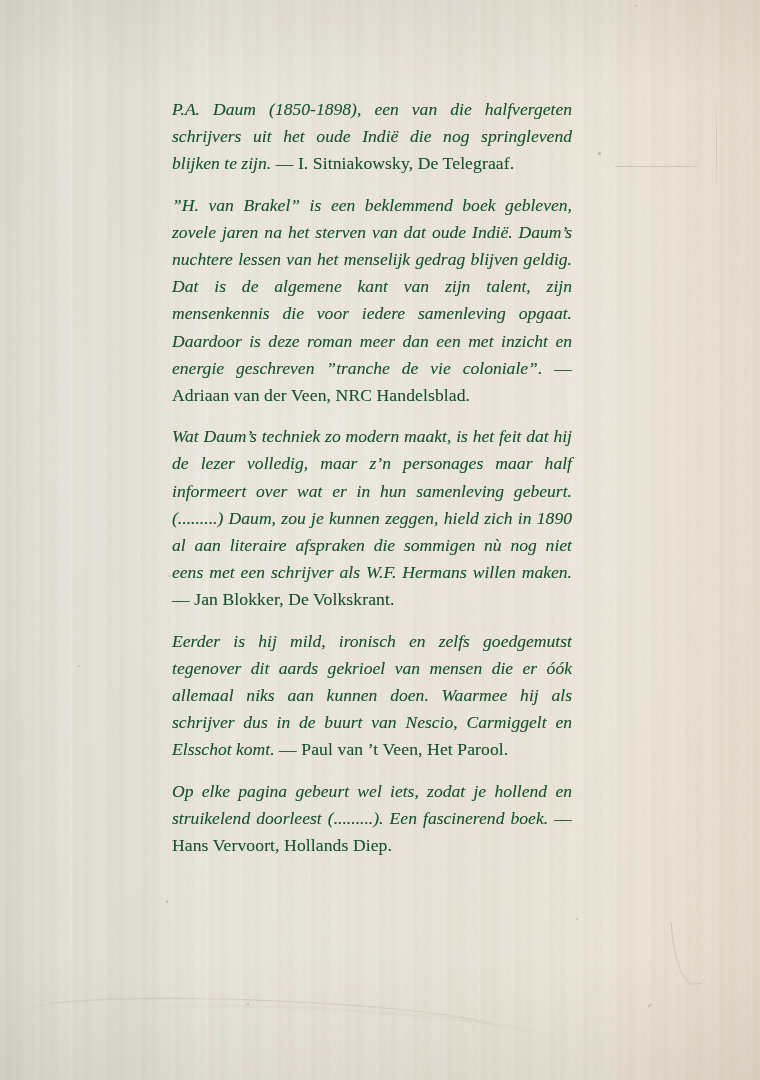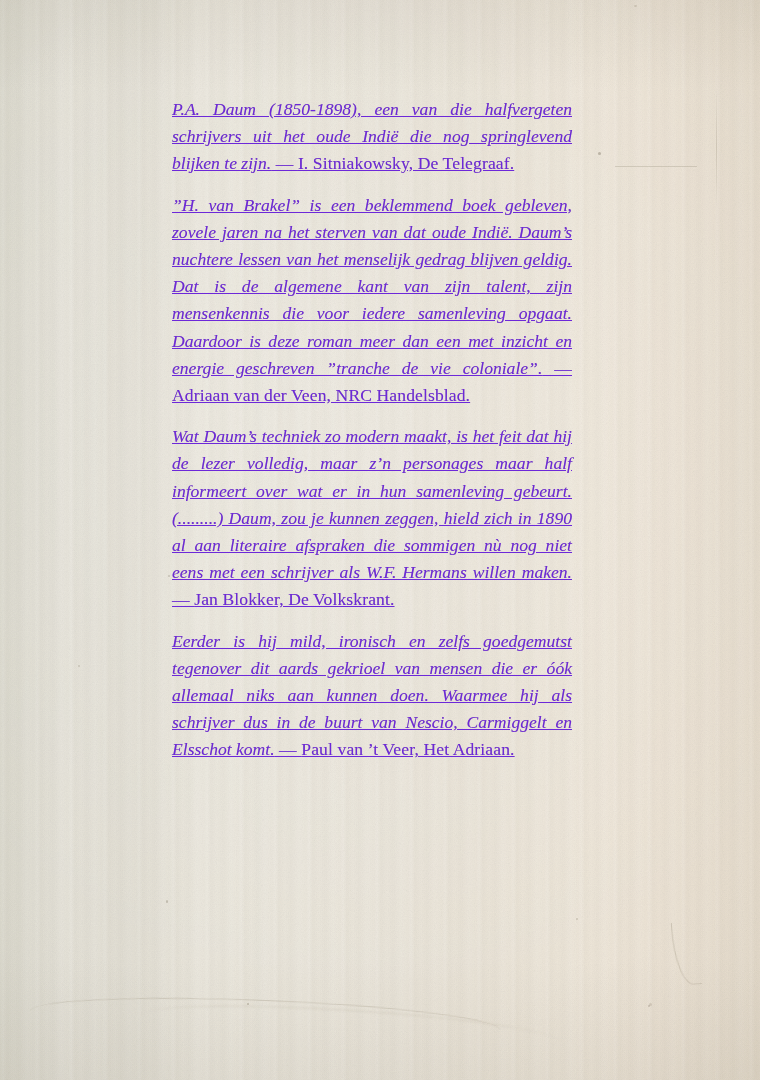--- a/index.html
+++ b/index.html
@@ -150,24 +150,23 @@
     position: absolute;
     left: 172px;
     top: 96px;
     width: 400px;
   }
 
   .blurb {
     margin: 0 0 14px 0;
     font-size: 17.6px;
     line-height: 27.2px;
-    color: #6d28d9;
+    color: #14532d;
     text-align: justify;
     text-justify: inter-word;
-    text-decoration: underline;
     -webkit-font-smoothing: antialiased;
   }
   .blurb:last-child { margin-bottom: 0; }
 
   
   .quote {
     font-style: italic;
   }
 
   
@@ -225,19 +224,22 @@
 
     <p class="blurb">
       <span class="quote">”H. van Brakel” is een beklemmend boek gebleven, zovele jaren na het sterven van dat oude Indië. Daum’s nuchtere lessen van het menselijk gedrag blijven geldig. Dat is de algemene kant van zijn talent, zijn mensenkennis die voor iedere samenleving opgaat. Daardoor is deze roman meer dan een met inzicht en energie geschreven ”tranche de vie coloniale”.</span><span class="attribution"> — </span><span class="attribution">Adriaan van der Veen, NRC Handelsblad.</span>
     </p>
 
     <p class="blurb">
       <span class="quote">Wat Daum’s techniek zo modern maakt, is het feit dat hij de lezer volledig, maar z’n personages maar half informeert over wat er in hun samenleving gebeurt. (.........) Daum, zou je kunnen zeggen, hield zich in 1890 al aan literaire afspraken die sommigen nù nog niet eens met een schrijver als W.F. Hermans willen maken.</span><span class="attribution"> — </span><span class="attribution">Jan Blokker, De Volkskrant.</span>
     </p>
 
     <p class="blurb">
-      <span class="quote">Eerder is hij mild, ironisch en zelfs goedgemutst tegenover dit aards gekrioel van mensen die er óók allemaal niks aan kunnen doen. Waarmee hij als schrijver dus in de buurt van Nescio, Carmiggelt en Elsschot komt.</span><span class="attribution"> — </span><span class="attribution">Paul van ’t Veer, Het Adriaan.</span>
-    </p>
-
+      <span class="quote">Eerder is hij mild, ironisch en zelfs goedgemutst tegenover dit aards gekrioel van mensen die er óók allemaal niks aan kunnen doen. Waarmee hij als schrijver dus in de buurt van Nescio, Carmiggelt en Elsschot komt.</span><span class="attribution"> — </span><span class="attribution">Paul van ’t Veen, Het Parool.</span>
+    </p>
+
+    <p class="blurb">
+      <span class="quote">Op elke pagina gebeurt wel iets, zodat je hollend en struikelend doorleest (.........). Een fascinerend boek.</span><span class="attribution"> — </span><span class="attribution">Hans Vervoort, Hollands Diep.</span>
+    </p>
 
 
   </div>
 </div>
 
 </body></html>

